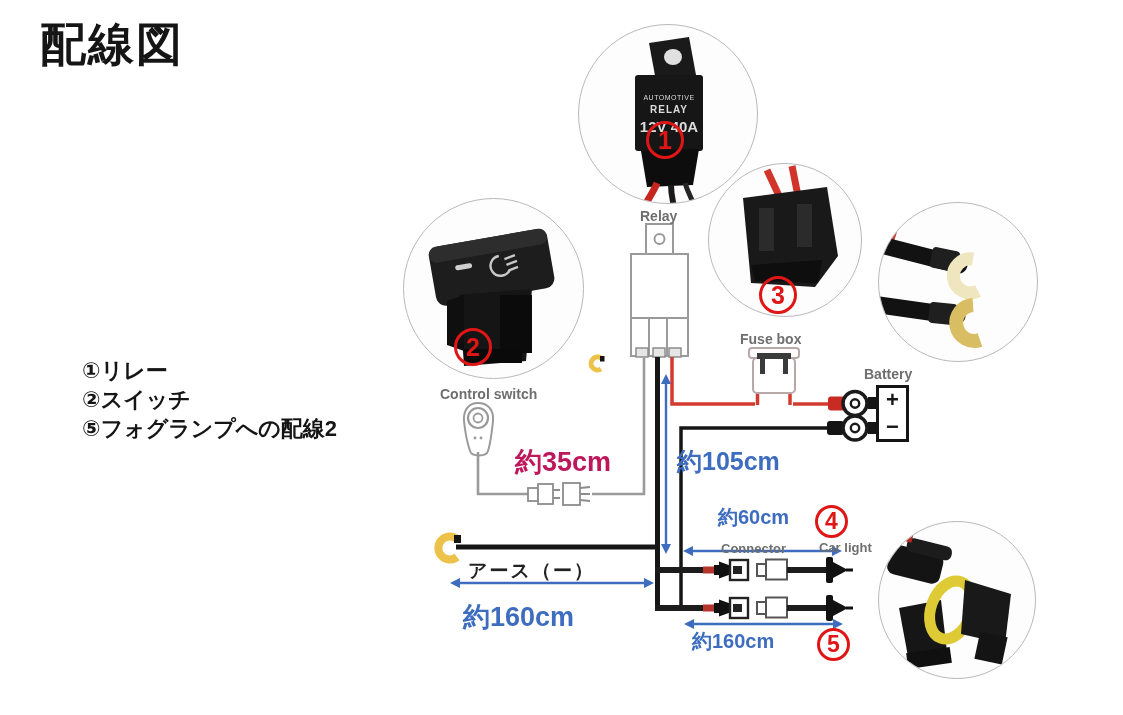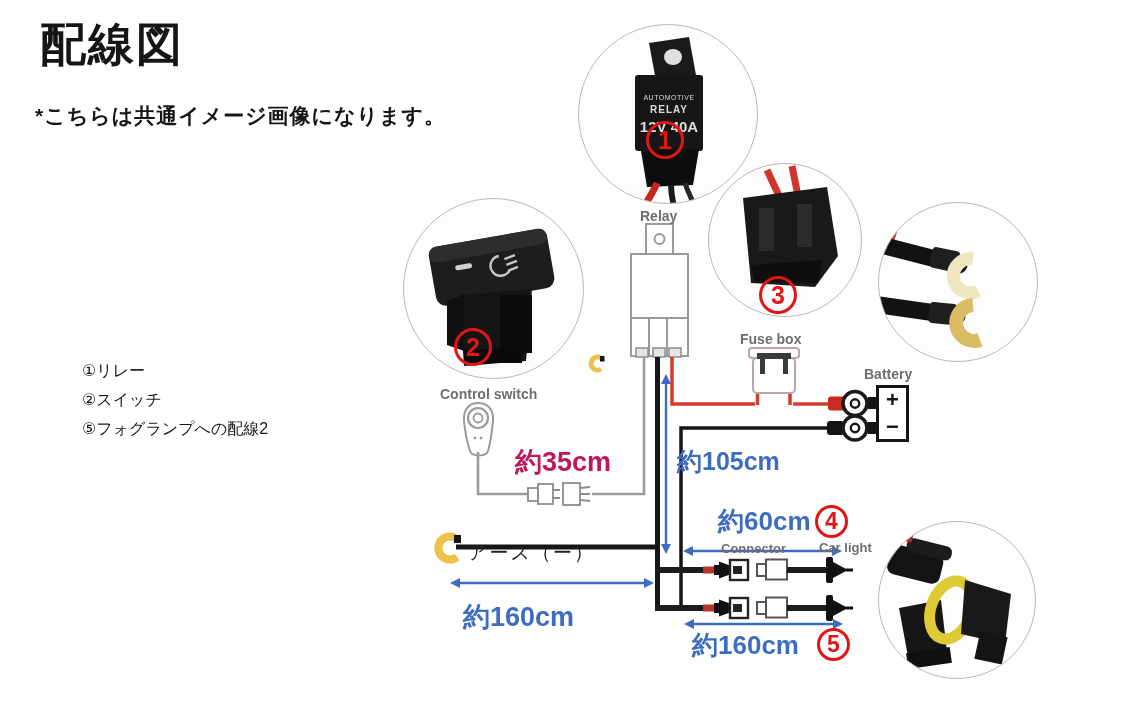--- a/index.html
+++ b/index.html
@@ -3,29 +3,29 @@
 <meta charset="utf-8">
 <style>
   html,body{margin:0;padding:0;background:#fff;}
   #canvas{
     position:relative;width:1123px;height:715px;background:#ffffff;overflow:hidden;
     font-family:"Liberation Sans","DejaVu Sans",sans-serif;color:#111;
   }
   .abs{position:absolute;}
   .title{font-size:46px;font-weight:bold;letter-spacing:2px;color:#151515;}
   .note{font-size:21px;font-weight:bold;color:#151515;letter-spacing:1px;}
-  .legend{font-size:16px;font-weight:normal;line-height:29px;color:#151515;white-space:nowrap;}
+  .legend{font-size:22px;font-weight:bold;line-height:29px;color:#151515;white-space:nowrap;}
   .photo{
     position:absolute;border-radius:50%;border:1.5px solid #b9b9b9;background:#fdfdfd;
     overflow:hidden;z-index:1;
   }
   .photo svg{display:block;}
   .graylabel{font-size:14px;font-weight:bold;color:#6e6e6e;white-space:nowrap;z-index:3;}
   .graylabel.small{font-size:13px;}
-  .measure-blue{font-size:26px;font-weight:bold;color:#3e6dc0;white-space:nowrap;z-index:3;}
+  .measure-blue{font-size:20px;font-weight:bold;color:#3e6dc0;white-space:nowrap;z-index:3;}
   .measure-black{font-size:27px;font-weight:bold;color:#be185d;white-space:nowrap;z-index:3;}
   .ground-label{font-size:19px;color:#222;letter-spacing:2px;white-space:nowrap;z-index:3;}
   .badge{
     position:absolute;border:3.5px solid #e01616;border-radius:50%;color:#e01616;
     font-weight:bold;display:flex;align-items:center;justify-content:center;
     background:transparent;z-index:5;box-sizing:border-box;
   }
   .badge.lg{width:38px;height:38px;font-size:25px;}
   .badge.sm{width:33px;height:33px;font-size:23px;}
   #wiring{position:absolute;left:0;top:0;z-index:2;}
@@ -43,21 +43,20 @@
     align-items:center;justify-content:space-between;box-sizing:border-box;padding:1px 0;
   }
   .battery-box .sym{font-size:22px;font-weight:bold;line-height:22px;color:#151515;}
 </style>
 </head>
 <body>
 
 <div id="canvas">
 
   <div class="abs title" style="left:40px;top:14px;">配線図</div>
-  <div class="abs note" style="left:35px;top:102px;">*こちらは共通イメージ画像になります。</div>
 
   <div class="abs legend" style="left:82px;top:356px;">
     <div>①リレー</div>
     <div>②スイッチ</div>
     <div>⑤フォグランプへの配線2</div>
   </div>
 
   <div class="photo" style="left:578px;top:24px;width:178px;height:178px;">
     <svg width="178" height="178" viewBox="0 0 178 178">
       <polygon points="70,18 110,12 117,50 77,56" fill="#1a1a1a"></polygon>
@@ -266,21 +265,21 @@
     <span class="sym">+</span>
     <span class="sym">−</span>
   </div>
 
   <div class="abs graylabel" style="left:640px;top:208px;">Relay</div>
   <div class="abs graylabel" style="left:440px;top:386px;">Control switch</div>
   <div class="abs graylabel" style="left:740px;top:331px;">Fuse box</div>
   <div class="abs graylabel" style="left:864px;top:366px;">Battery</div>
   <div class="abs graylabel small" style="left:721px;top:541px;">Connector</div>
   <div class="abs graylabel small" style="left:819px;top:540px;">Car light</div>
-  <div class="abs ground-label" style="left:468px;top:540px;">アース（ー）</div>
+  <div class="abs ground-label" style="left:468px;top:558px;font-weight:bold;">アース（ー）</div>
 
   <div class="abs measure-black" style="left:515px;top:444px;">約35cm</div>
   <div class="abs measure-blue" style="left:677px;top:445px;font-size:25px;">約105cm</div>
   <div class="abs measure-blue" style="left:718px;top:504px;">約60cm</div>
   <div class="abs measure-blue" style="left:692px;top:628px;">約160cm</div>
   <div class="abs measure-blue" style="left:463px;top:599px;font-size:27px;">約160cm</div>
 
   <div class="badge lg" style="left:646px;top:121px;">1</div>
   <div class="badge lg" style="left:454px;top:328px;">2</div>
   <div class="badge lg" style="left:759px;top:276px;">3</div>

